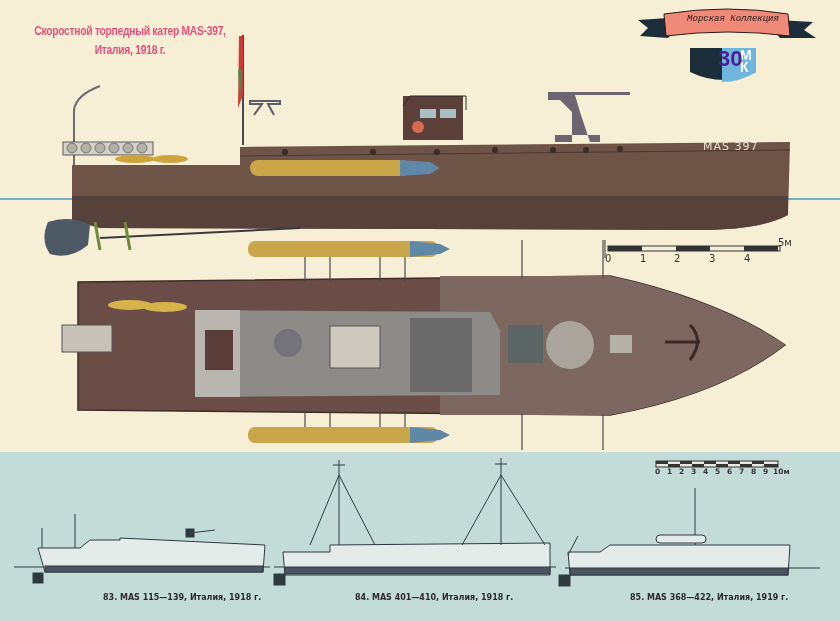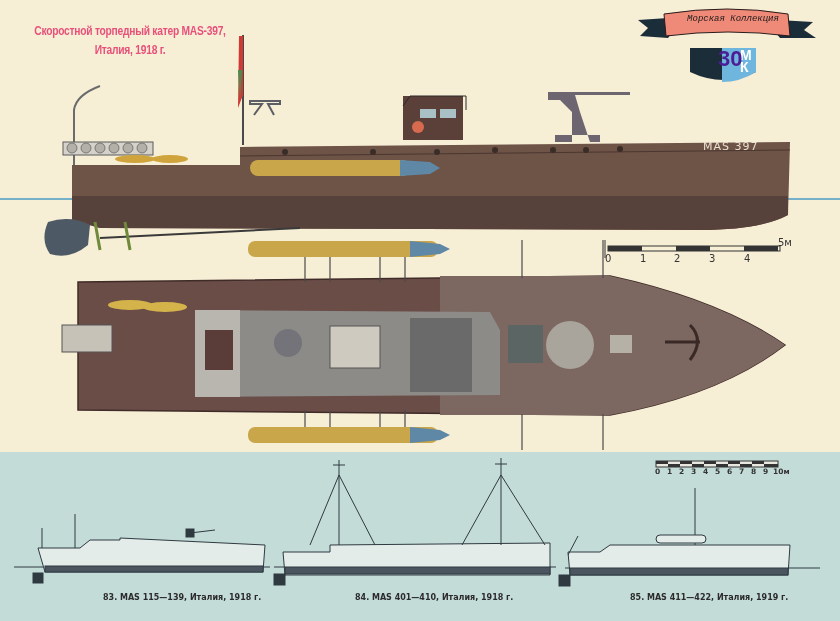--- a/index.html
+++ b/index.html
@@ -228,15 +228,15 @@
     <span class="scale-small" style="left:715px;top:467px;">5</span>
     <span class="scale-small" style="left:727px;top:467px;">6</span>
     <span class="scale-small" style="left:739px;top:467px;">7</span>
     <span class="scale-small" style="left:751px;top:467px;">8</span>
     <span class="scale-small" style="left:763px;top:467px;">9</span>
     <span class="scale-small" style="left:773px;top:467px;">10м</span>
   </div>
 
   <div class="caption" style="left:78px;">83. MAS 115—139, Италия, 1918 г.</div>
   <div class="caption" style="left:330px;">84. MAS 401—410, Италия, 1918 г.</div>
-  <div class="caption" style="left:605px;">85. MAS 411—422, Италия, 1919 г.</div>
+  <div class="caption" style="left:605px;">85. MAS 368—422, Италия, 1919 г.</div>
 
 </div>
 
 </body></html>

